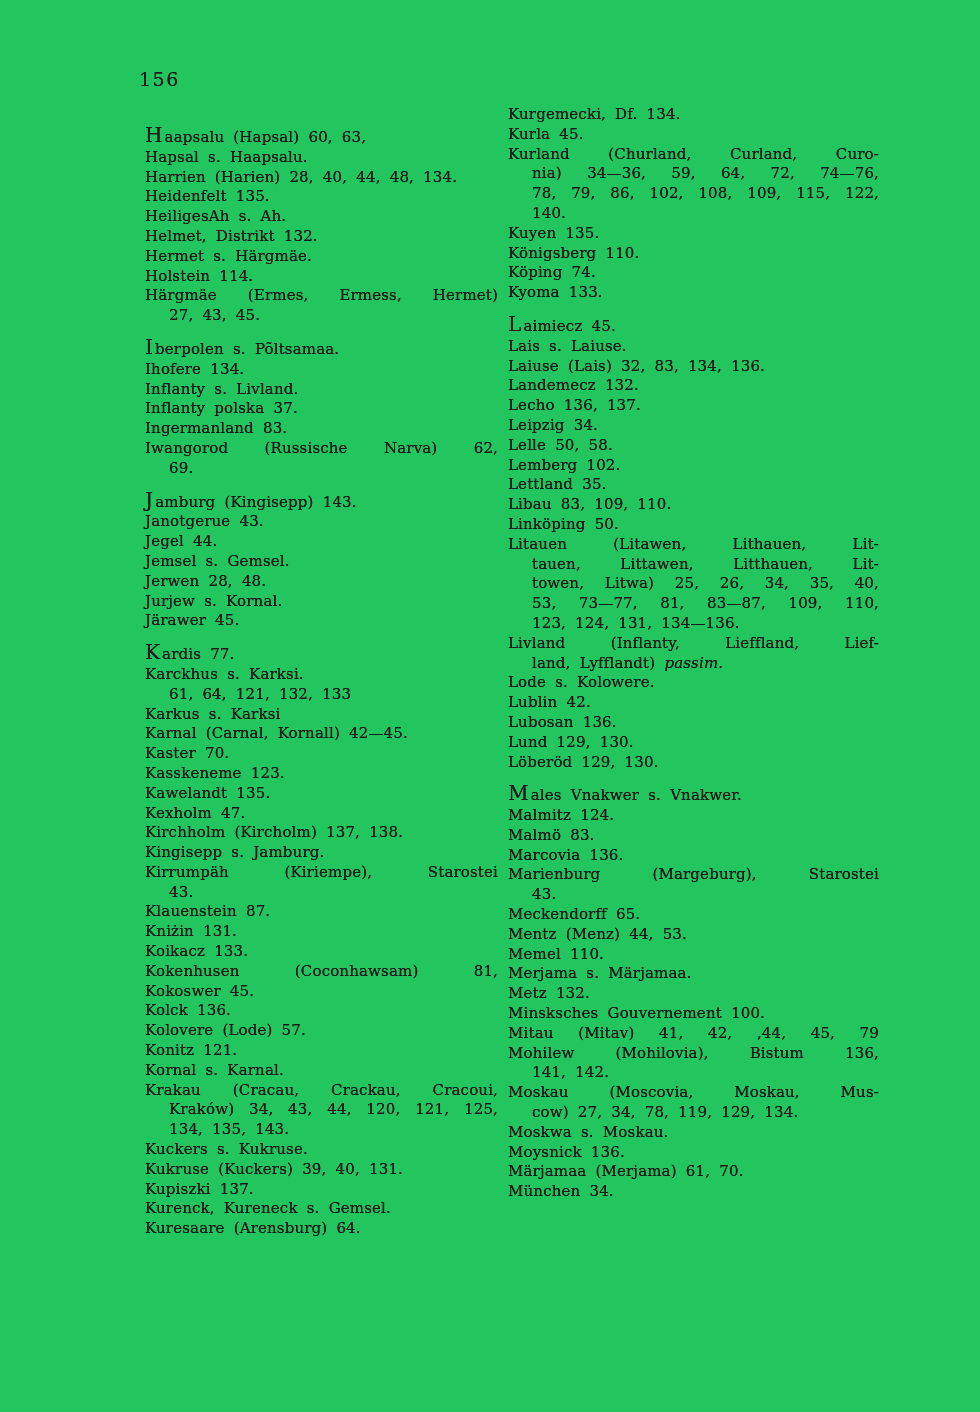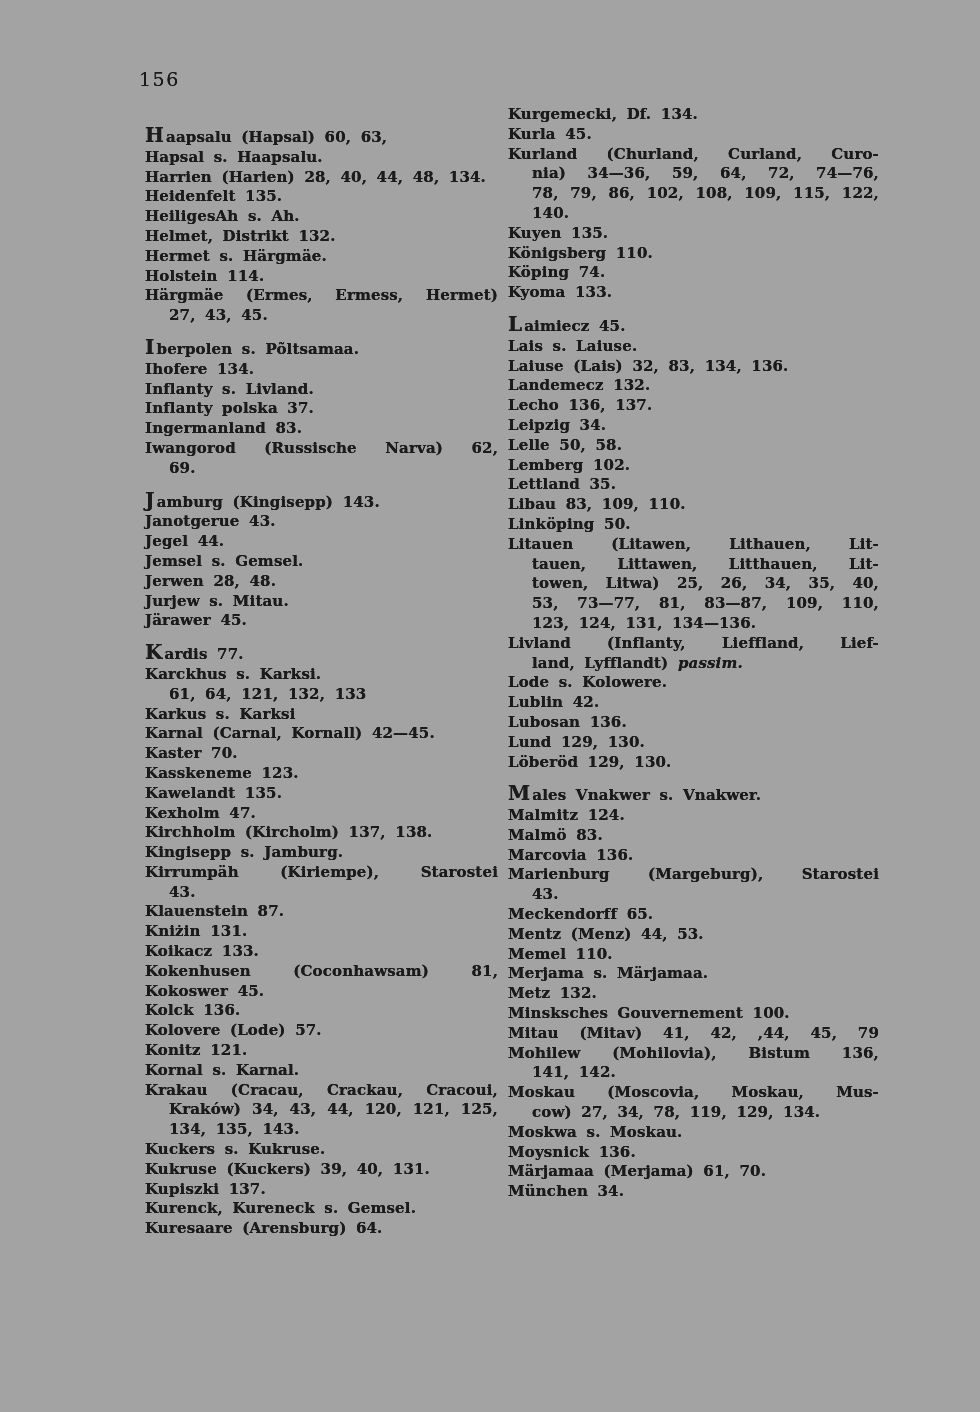--- a/index.html
+++ b/index.html
@@ -3,35 +3,34 @@
 <meta charset="utf-8">
 <style>
   html,body{margin:0;padding:0;}
   body{
     width:980px;height:1412px;
     background:#f2f0ea;
     font-family:"DejaVu Serif", serif;
   }
   .page{
     position:relative;width:980px;height:1412px;
-    background:#a3a3a3;
+    background:#22c55e;
     color:#1b1b1b;
     overflow:hidden;
   }
   .pageno{
     position:absolute;left:139px;top:68px;
     font-size:19px;letter-spacing:1.5px;
     text-shadow:0 0 .4px currentColor;
   }
   .col{
     position:absolute;
     font-size:15px;line-height:19.8px;
     word-spacing:.28em;letter-spacing:.15px;
     text-shadow:0 0 .4px currentColor;
-    font-weight:bold;
   }
   .col-left{left:145px;top:126px;width:353px;}
   .col-right{left:508px;top:105px;width:371px;}
   .section{margin-top:12px;}
   .section:first-child{margin-top:0;}
   .entry{margin:0;padding:0;}
   .line{display:block;}
   .line.cont{margin-left:24px;}
   .line.fill{text-align:justify;text-align-last:justify;}
   .lead{font-size:20px;margin-right:2px;}
@@ -104,21 +103,21 @@
         <div class="entry">
           <span class="line">Jegel 44.</span>
         </div>
         <div class="entry">
           <span class="line">Jemsel s. Gemsel.</span>
         </div>
         <div class="entry">
           <span class="line">Jerwen 28, 48.</span>
         </div>
         <div class="entry">
-          <span class="line">Jurjew s. Mitau.</span>
+          <span class="line">Jurjew s. Kornal.</span>
         </div>
         <div class="entry">
           <span class="line">Järawer 45.</span>
         </div>
       </div>
       <div class="section">
         <div class="entry">
           <span class="line"><span class="lead">K</span>ardis 77.</span>
         </div>
         <div class="entry">

